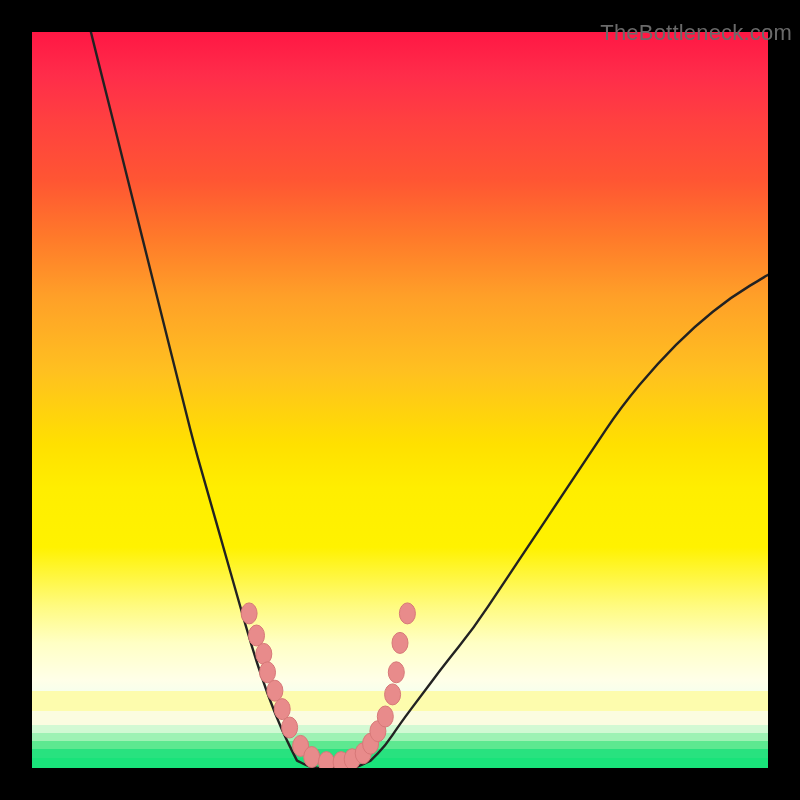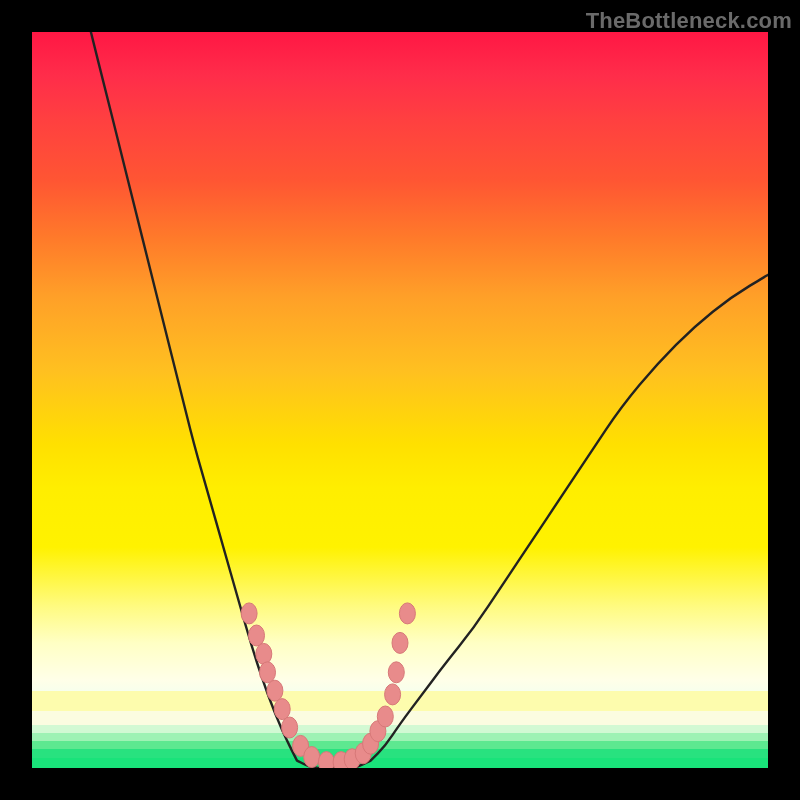--- a/index.html
+++ b/index.html
@@ -57,25 +57,25 @@
 
   svg.overlay {
     position: absolute;
     left: 0;
     top: 0;
     width: 736px;
     height: 736px;
   }
   .watermark {
     position: absolute;
-    top: 8px;
+    top: 20px;
     right: 8px;
     font-family: Arial, Helvetica, sans-serif;
     font-size: 22px;
-    font-weight: 700;
+    font-weight: 400;
     color: #6a6a6a;
     letter-spacing: 0.2px;
     user-select: none;
   }
 </style>
 </head>
 <body>
 
 <div class="stage">
 

